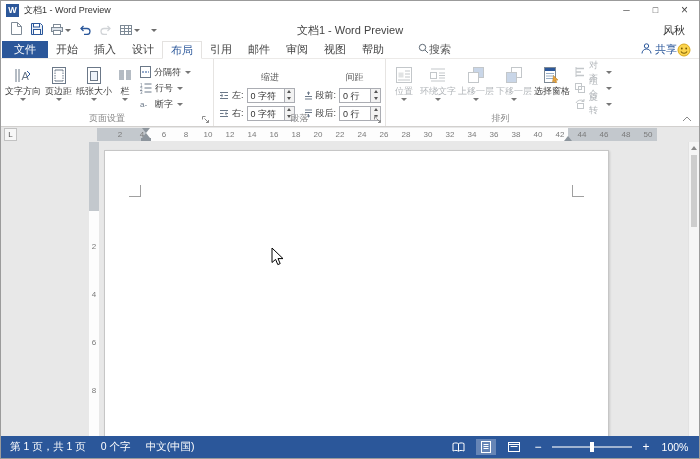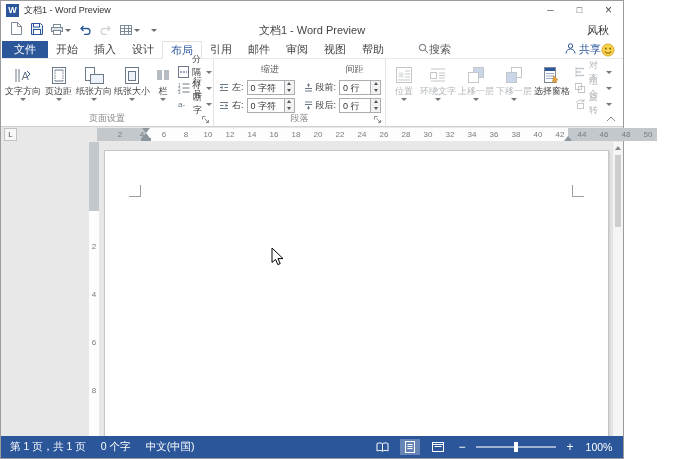--- a/index.html
+++ b/index.html
@@ -1,17 +1,17 @@
 <!DOCTYPE html>
 <html><head>
 <meta charset="utf-8">
 <style>
   *{margin:0;padding:0;box-sizing:border-box;font-family:"Liberation Sans","DejaVu Sans",sans-serif;}
   html,body{width:700px;height:459px;overflow:hidden;background:#fff;}
-  .window{width:624px;height:459px;display:flex;flex-direction:column;border:1px solid #9b9b9b;background:#1d4ed8;}
+  .window{width:700px;height:459px;display:flex;flex-direction:column;border:1px solid #9b9b9b;background:#1d4ed8;}
 
   
   .titlebar{height:18px;display:flex;align-items:center;background:#fff;padding-left:5px;position:relative;flex:none;}
   .app-icon{width:13px;height:13px;background:#2b579a;color:#fff;font-size:9px;font-weight:bold;display:flex;align-items:center;justify-content:center;}
   .app-icon::after{content:"W";}
   .tb-title{font-size:9px;color:#333;margin-left:5px;}
   .win-controls{position:absolute;right:0;top:0;display:flex;height:18px;}
   .win-btn{width:29px;height:18px;display:flex;align-items:center;justify-content:center;font-size:9px;color:#444;}
   .win-btn.close-btn{font-size:12px;}
 
@@ -49,21 +49,21 @@
   .scol{display:flex;flex-direction:column;margin-left:3px;padding-top:3px;}
   .sbtn{display:flex;align-items:center;font-size:9px;color:#3f3f3f;height:16px;gap:3px;}
   .sbtn .sicon{color:#6b7888;display:flex;align-items:center;}
   .sbtn::after{content:"";width:0;height:0;border-left:3px solid transparent;border-right:3px solid transparent;border-top:3px solid #777;margin-left:1px;}
   .sbtn.disabled{color:#b2b6ba;}
   .sbtn.disabled .sicon{color:#c3c7ca;}
 
   
   .pcols{display:flex;gap:9px;padding:2px 2px 0 2px;}
   .pcol{display:flex;flex-direction:column;}
-  .phead{font-size:9px;color:#595959;margin:0 0 3px 2px;padding-left:40px;}
+  .phead{font-size:9px;color:#595959;margin:8px 0 3px 2px;padding-left:40px;}
   .prow{display:flex;align-items:center;height:16px;margin-bottom:2px;gap:3px;font-size:9px;color:#3b3b3b;}
   .picon{color:#6b7888;display:flex;align-items:center;}
   .plab{white-space:nowrap;}
   .spin{display:flex;border:1px solid #abadb3;background:#fff;height:15px;align-items:stretch;width:48px;}
   .spinval{flex:1;font-size:9px;padding:1px 0 0 3px;color:#333;white-space:nowrap;}
   .spinbtns{display:flex;flex-direction:column;border-left:1px solid #abadb3;width:10px;}
   .sup,.sdn{flex:1;background:#f2f2f2;display:flex;align-items:center;justify-content:center;}
   .sup::after{content:"";width:0;height:0;border-left:2.5px solid transparent;border-right:2.5px solid transparent;border-bottom:3px solid #555;}
   .sdn::after{content:"";width:0;height:0;border-left:2.5px solid transparent;border-right:2.5px solid transparent;border-top:3px solid #555;}
   .collapse-ribbon{position:absolute;right:4px;bottom:2px;width:16px;height:11px;display:flex;align-items:center;justify-content:center;}
@@ -224,29 +224,20 @@
       </div>
       <div class="rbtn dd" style="width:33px;">
         <span class="ricon">
             <svg width="14" height="17">
               <rect x="0.5" y="0.5" width="13" height="16" fill="#fff" stroke="currentColor"></rect>
               <path d="M3 3h8M3 14h8" stroke="currentColor"></path>
               <path d="M3 3v11M11 3v11" stroke="currentColor" stroke-dasharray="1.5 1"></path>
             </svg>
           </span>
         <span class="rlabel">页边距</span>
-      </div>
-      <div class="rbtn dd" style="width:38px;">
-        <span class="ricon">
-            <svg width="19" height="17">
-              <rect x="0.5" y="0.5" width="9" height="13" fill="#fff" stroke="currentColor"></rect>
-              <rect x="5.5" y="7.5" width="13" height="9" fill="#eef3fa" stroke="currentColor"></rect>
-            </svg>
-          </span>
-        <span class="rlabel">纸张方向</span>
       </div>
       <div class="rbtn dd" style="width:38px;">
         <span class="ricon">
             <svg width="14" height="17">
               <rect x="0.5" y="0.5" width="13" height="16" fill="#fff" stroke="currentColor"></rect>
               <rect x="3.5" y="4.5" width="7" height="9" fill="#eef3fa" stroke="currentColor"></rect>
             </svg>
           </span>
         <span class="rlabel">纸张大小</span>
       </div>
@@ -451,20 +442,21 @@
           <span class="sicon">
               <svg width="12" height="12">
                 <rect x="3.5" y="5.5" width="6" height="5" fill="none" stroke="currentColor"></rect>
                 <path d="M2 5a5 4 0 0 1 8-2" fill="none" stroke="currentColor"></path>
                 <path d="M10 1v2.5h-2.5" fill="none" stroke="currentColor"></path>
               </svg>
             </span>
           <span>旋转</span>
         </div>
       </div>
+      <span class="glabel">排列</span>
     </div>
 
     <div class="collapse-ribbon">
         <svg width="10" height="6">
           <path d="M1 5l4-4 4 4" fill="none" stroke="#8a8a8a"></path>
         </svg>
       </div>
   </div>
 
   <div class="ruler-row">

